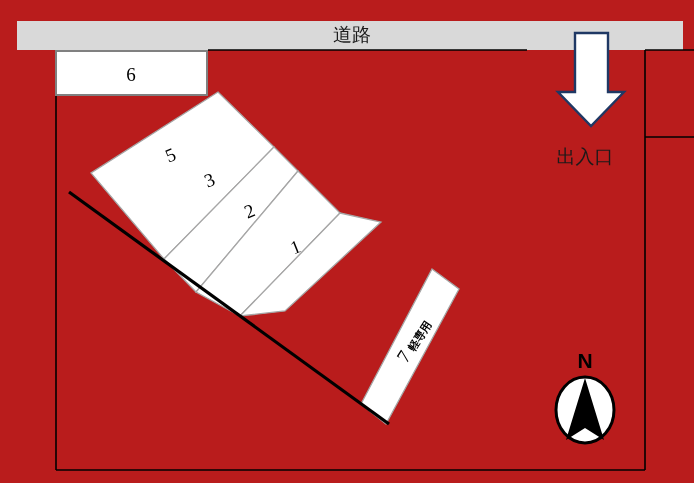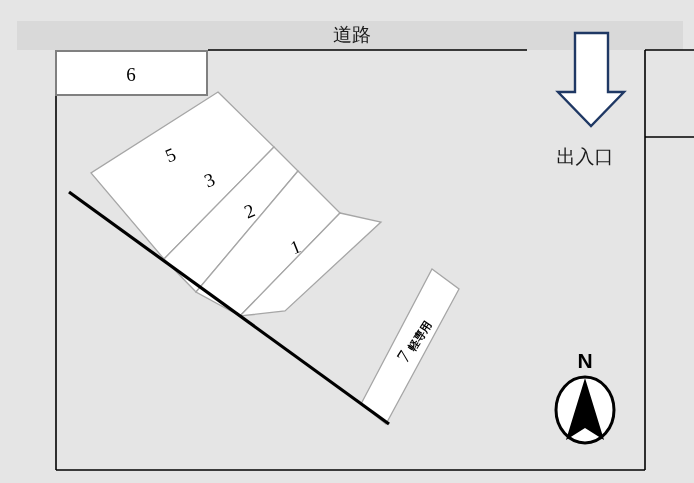--- a/index.html
+++ b/index.html
@@ -7,21 +7,21 @@
     padding: 0;
     background: #ffffff;
   }
   body {
     font-family: "Liberation Sans", sans-serif;
   }
   #stage {
     position: relative;
     width: 694px;
     height: 483px;
-    background: #e5e5e5;
+    background: #b91c1c;
     overflow: hidden;
   }
   #stage svg {
     position: absolute;
     left: 0;
     top: 0;
   }
   .road-label {
     font-family: "Liberation Serif", serif;
     font-size: 19px;

